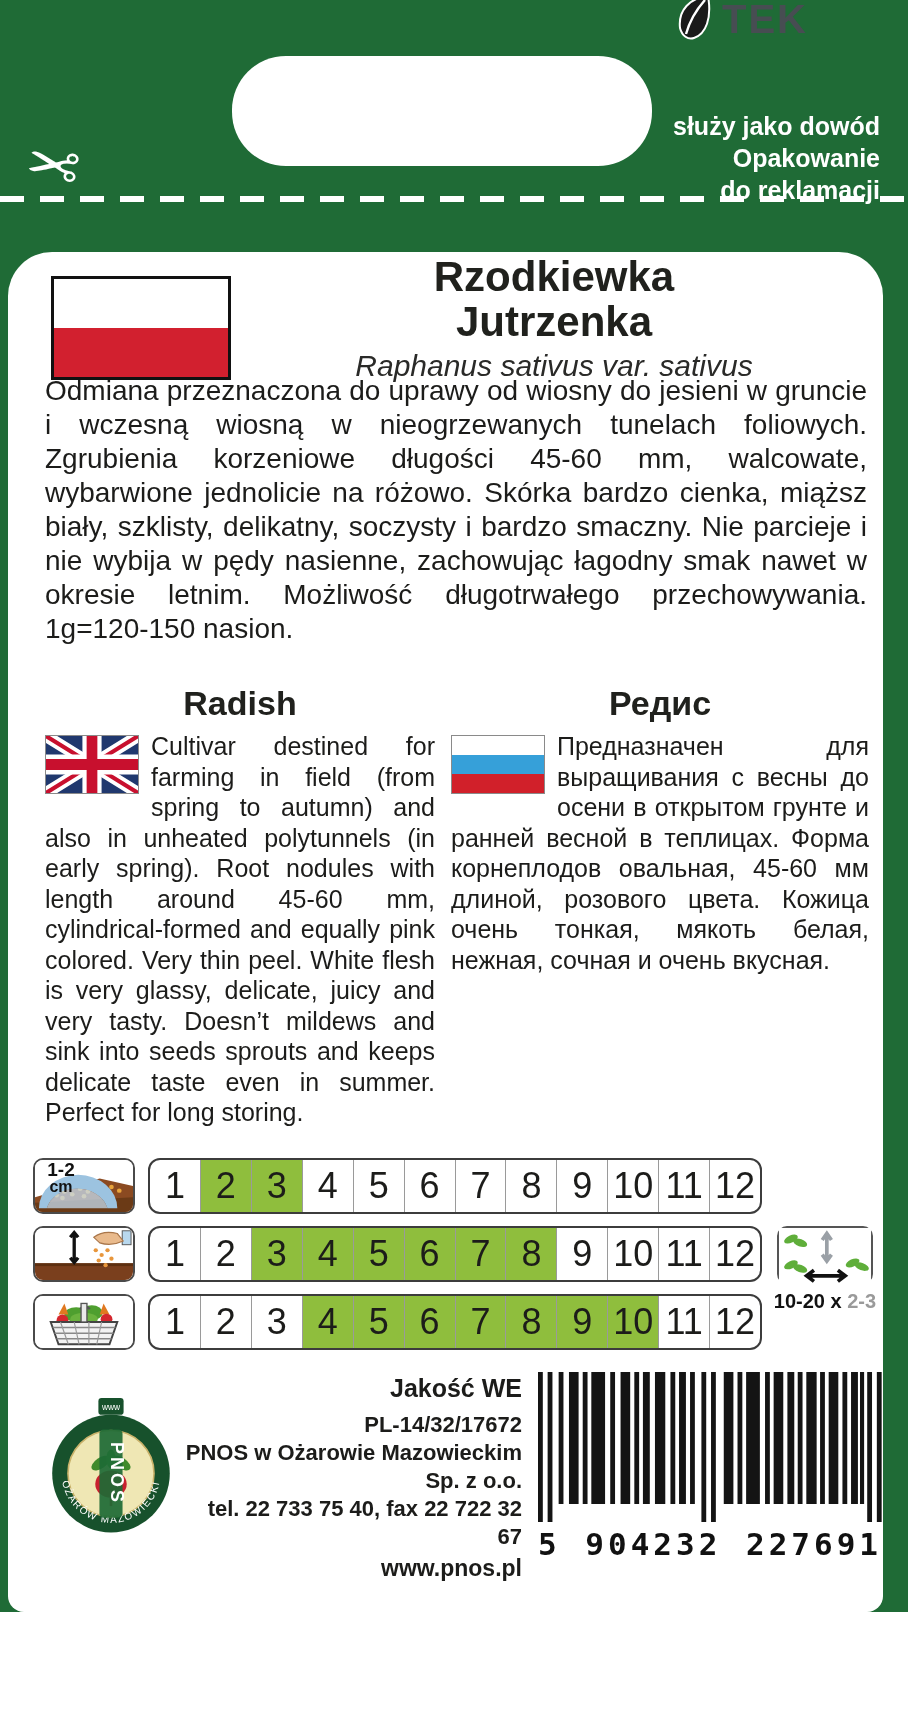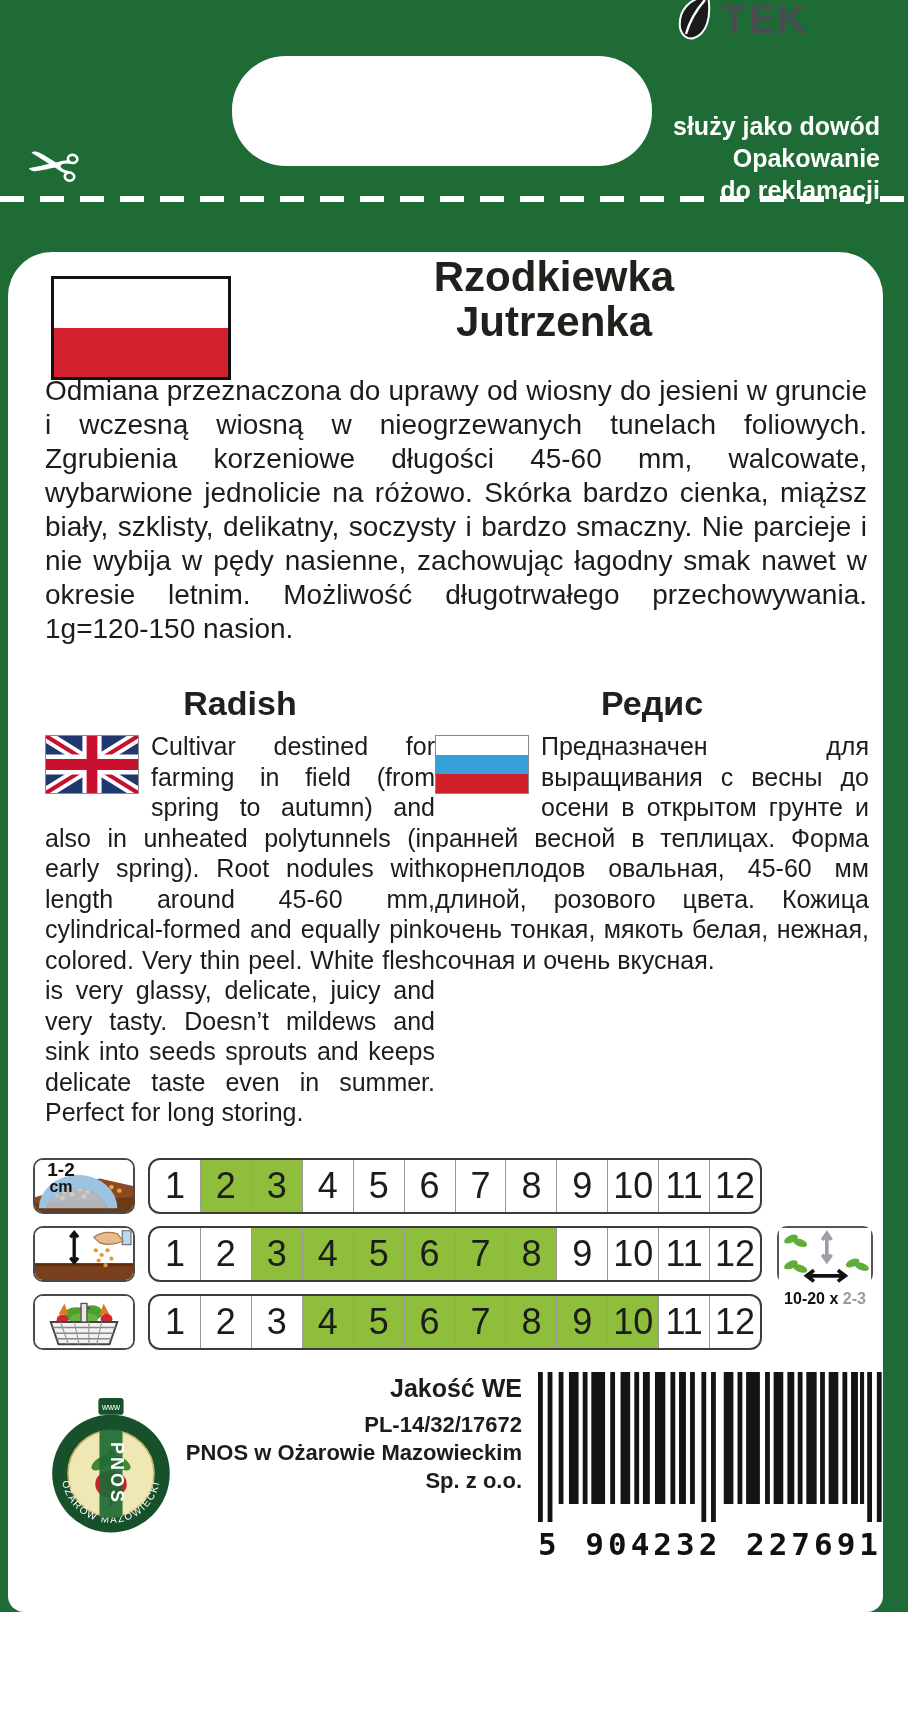--- a/index.html
+++ b/index.html
@@ -25,21 +25,21 @@
   .flag-pl .half{width:100%;height:50%;}
   .flag-pl .white{background:#fff;}
   .flag-pl .red{background:#d2202f;}
   .title-wrap{left:226px;top:2px;width:640px;text-align:center;}
   .title-line{font-size:42px;font-weight:bold;color:#20211d;line-height:45px;}
   .title-latin{font-size:30px;font-style:italic;color:#2a2a28;line-height:40px;margin-top:2px;}
   
   .desc-pl{left:37px;top:122px;width:822px;font-size:28px;line-height:34px;
     text-align:justify;color:#1c1c1a;}
   
-  .cols{left:37px;top:432px;width:824px;display:flex;}
+  .cols{left:37px;top:432px;width:824px;display:flex;gap:16px;}
   .col-en{width:390px;}
   .col-ru{flex:1;}
   .col-head{text-align:center;font-size:34px;font-weight:bold;color:#20211d;margin:0 0 8px 0;}
   .col-text{font-size:25px;line-height:30.5px;text-align:justify;}
   .flag-float{float:left;margin:4px 12px 2px 0;border:1px solid #8a8a8a;box-sizing:border-box;}
   .flag-uk{width:94px;height:59px;}
   .flag-ru{width:94px;height:59px;display:flex;flex-direction:column;}
   .flag-ru div{flex:1;}
   .ru-w{background:#fff;}
   .ru-b{background:#36a0d9;}
@@ -53,21 +53,21 @@
     border-radius:12px;display:flex;overflow:hidden;box-sizing:border-box;}
   .cal-cell{flex:1;display:flex;align-items:center;justify-content:center;
     font-size:36px;color:#1c1c1a;border-right:1.5px solid #9a9a9a;}
   .cal-cell:last-child{border-right:none;}
   .cal-cell.green{background:#8fbe3d;}
   .depth-label{position:absolute;left:30px;top:908px;width:46px;text-align:center;
     font-weight:bold;color:#111;line-height:1;z-index:3;}
   .depth-num{font-size:19px;} .depth-unit{font-size:16px;}
   .spacing-box{left:769px;top:974px;width:96px;height:58px;border:2px solid #555;
     border-radius:10px;background:#fff;box-sizing:border-box;}
-  .spacing-text{left:758px;top:1038px;width:118px;text-align:center;font-size:16px;
+  .spacing-text{left:758px;top:1038px;width:118px;text-align:center;font-size:20px;
     font-weight:bold;color:#111;white-space:nowrap;}
   .spacing-text .gray{color:#9a9a9a;}
   
   .footer-logo{left:40px;top:1146px;width:126px;height:172px;}
   .footer-text{left:170px;top:1122px;width:344px;text-align:right;}
   .ft-quality{font-size:25px;font-weight:bold;margin-bottom:8px;}
   .ft-line{font-size:22px;font-weight:bold;line-height:28px;}
   .ft-site{font-size:23px;font-weight:bold;margin-top:4px;}
   .barcode{left:530px;top:1120px;width:344px;height:200px;background:#fff;}
   .barcode svg{display:block;width:344px;height:150px;}
@@ -103,20 +103,21 @@
 <div class="abs card">
 
   <div class="abs flag-pl">
     <div class="half white"></div>
     <div class="half red"></div>
   </div>
 
   <div class="abs title-wrap">
     <div class="title-line">Rzodkiewka</div>
     <div class="title-line">Jutrzenka</div>
+    <div class="title-latin">Raphanus sativus var. sativus</div>
   </div>
 
   <div class="abs desc-pl">Odmiana przeznaczona do uprawy od wiosny do jesieni w gruncie i wczesną wiosną w nieogrzewanych tunelach foliowych. Zgrubienia korzeniowe długości 45-60 mm, walcowate, wybarwione jednolicie na różowo. Skórka bardzo cienka, miąższ biały, szklisty, delikatny, soczysty i bardzo smaczny. Nie parcieje i nie wybija w pędy nasienne, zachowując łagodny smak nawet w okresie letnim. Możliwość długotrwałego przechowywania. 1g=120-150 nasion.</div>
 
   <div class="abs cols">
     <div class="col-en">
       <div class="col-head">Radish</div>
       <div class="col-text">
         <span class="flag-float flag-uk">
           <svg width="92" height="57" viewBox="0 0 60 36" preserveAspectRatio="none">
@@ -293,20 +294,22 @@
       </g>
       <rect x="49" y="30" width="22" height="84" rx="4" fill="#1d6a35" opacity="0.92"></rect>
       <text x="60" y="72" font-size="17" font-weight="bold" fill="#fff" text-anchor="middle" transform="rotate(90 60 72)" letter-spacing="3">PNOS</text>
     </svg>
   </div>
 
   <div class="abs footer-text">
     <div class="ft-quality">Jakość WE</div>
     <div class="ft-line">PL-14/32/17672</div>
     <div class="ft-line">PNOS w Ożarowie Mazowieckim Sp. z o.o.</div>
+    <div class="ft-line">tel. 22 733 75 40, fax 22 722 32 67</div>
+    <div class="ft-site">www.pnos.pl</div>
   </div>
 
   <div class="abs barcode">
     <svg viewBox="0 0 100 100" preserveAspectRatio="none">
       <g fill="#141414">
         <rect x="0" y="0" width="1.4" height="100"></rect>
           <rect x="2.8" y="0" width="1.4" height="100"></rect>
         <rect x="6" y="0" width="1.4" height="88"></rect>
           <rect x="9" y="0" width="2.8" height="88"></rect>
         <rect x="13" y="0" width="1.4" height="88"></rect>

